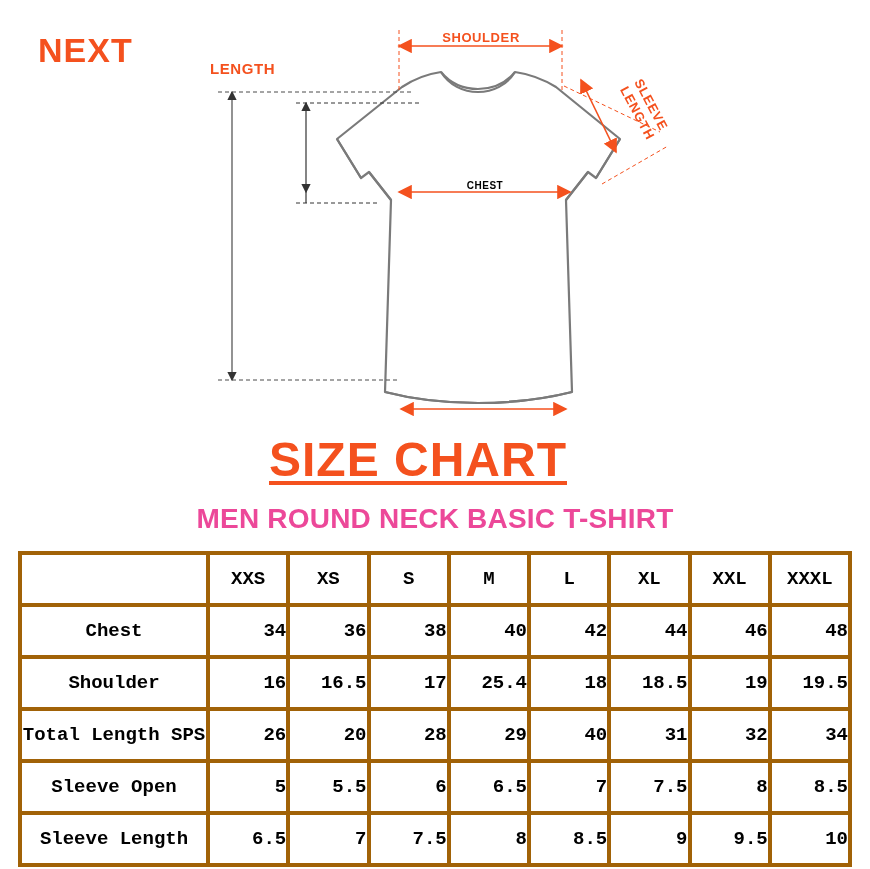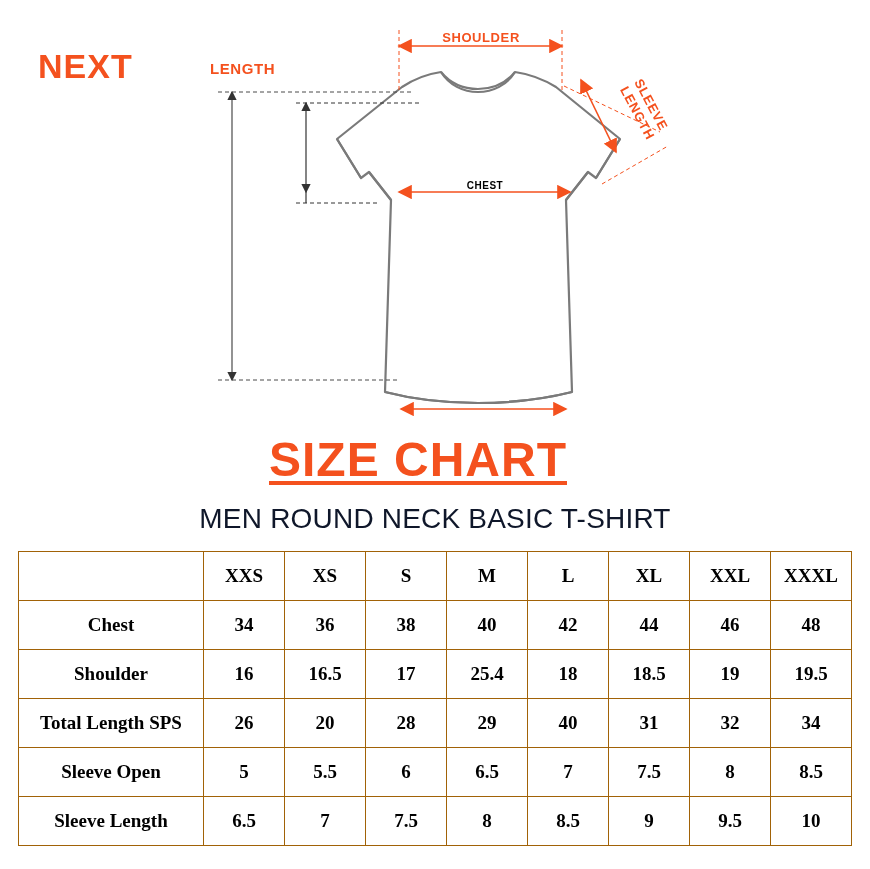--- a/index.html
+++ b/index.html
@@ -13,21 +13,21 @@
     font-family: "Liberation Sans", sans-serif;
     color: #000000;
     position: relative;
     overflow: hidden;
   }
 
   
   #logo {
     position: absolute;
     left: 38px;
-    top: 46px;
+    top: 30px;
     width: 170px;
     height: 90px;
   }
   #logo .logo-line {
     font-weight: bold;
     font-size: 34px;
     letter-spacing: 1px;
     line-height: 40px;
     font-family: "Liberation Sans", sans-serif;
   }
@@ -62,60 +62,61 @@
     text-decoration: underline;
     text-underline-offset: 5px;
     font-family: "Liberation Sans", sans-serif;
   }
   #product-title {
     position: absolute;
     top: 503px;
     left: 0;
     width: 870px;
     text-align: center;
-    color: #0f172a;
+    color: #ec4899;
     font-size: 28px;
-    font-weight: normal;
+    font-weight: bold;
     letter-spacing: 0.2px;
     font-family: "Liberation Sans", sans-serif;
   }
 
   
   #size-table-wrap {
     position: absolute;
     top: 551px;
     left: 18px;
     width: 834px;
   }
   table.size-table {
     border-collapse: collapse;
     width: 834px;
     table-layout: fixed;
   }
   table.size-table td, table.size-table th {
-    border: 1px solid #a16207;
+    border: 4px solid #a16207;
     text-align: center;
     font-size: 19px;
     font-weight: bold;
     height: 48px;
     padding: 0;
-    font-family: Liberation Serif, serif;
+    font-family: Liberation Mono, monospace;
   }
   table.size-table th {
     font-size: 19px;
   }
   table.size-table .rowlabel {
     width: 184px;
     font-size: 19px;
   }
   table.size-table .corner {
     background: #ffffff;
   }
   table.size-table td.val {
     font-weight: bold;
+    text-align: right;
   }
   .hdr-cell { font-weight: bold; }
 </style>
 </head>
 <body>
 
 <div id="logo">
   <div class="logo-line">
     <span class="logo-next">NE</span><span class="logo-x">X</span><span class="logo-next">T</span>
   </div>

